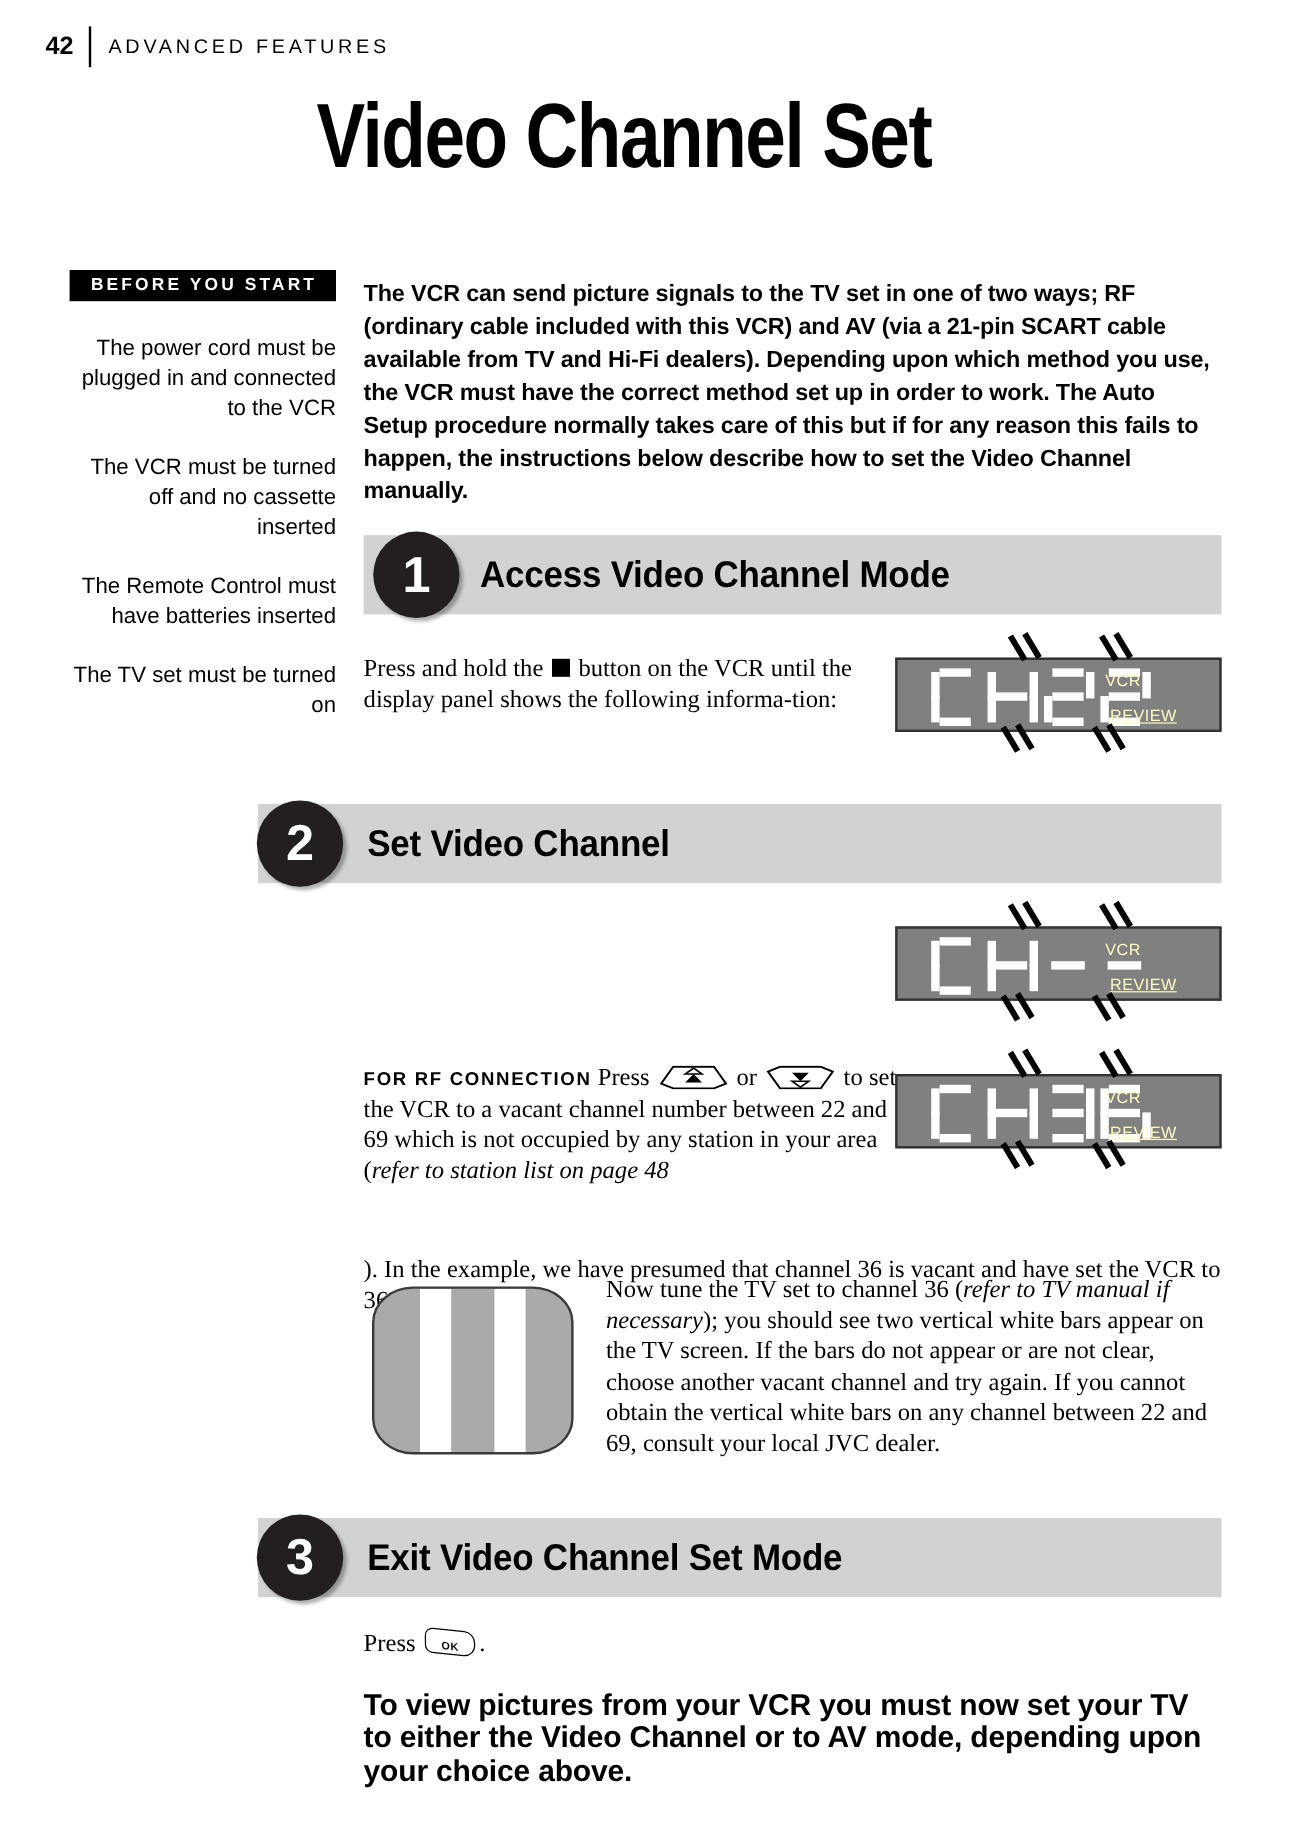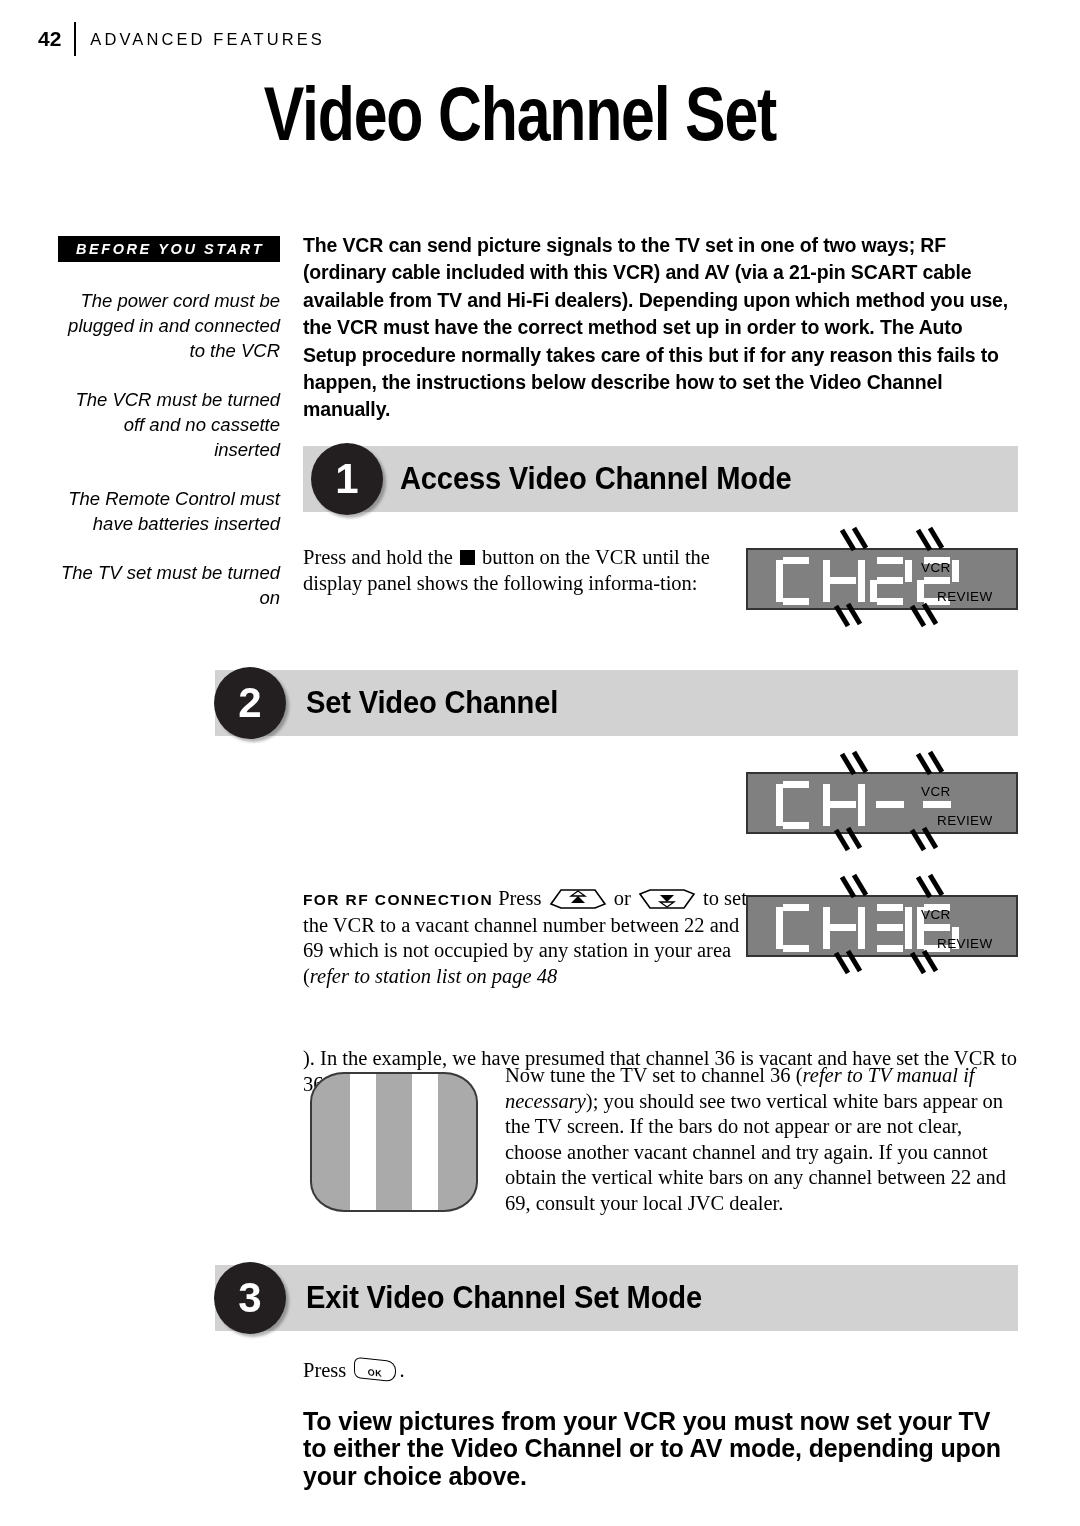--- a/index.html
+++ b/index.html
@@ -26,21 +26,21 @@
     font-family:"Liberation Sans", sans-serif;
     font-weight:bold;
     font-size:76px;
     letter-spacing:-1.5px;
     transform:scaleX(0.80);
     transform-origin:50% 50%;
     white-space:nowrap;
   }
 
   
-  .sidebar { position:absolute; left:58px; top:236px; width:222px; text-align:right;font-style:italic; }
+  .sidebar { position:absolute; left:58px; top:225px; width:222px; text-align:right; }
   .byslabel {
     background:#000; color:#fff;
     font-size:14.5px; font-weight:bold; letter-spacing:2.6px;
     padding:5px 6px 5px 8px; display:block; text-align:center;
     margin-bottom:26px;
   }
   .sidebar p { margin:0 0 24px 0; font-size:18.5px; line-height:25px; }
   .sidebar p:last-child { margin-bottom:0; }
 
   
@@ -74,23 +74,23 @@
   .serif { font-family:"Liberation Serif", serif; font-size:20.5px; line-height:25.5px; }
   .serif b, .serif strong { font-family:"Liberation Sans", sans-serif; font-weight:bold; font-size:17.5px; }
   .lead { font-family:"Liberation Sans", sans-serif; font-weight:bold; font-size:15.5px; letter-spacing:1.4px; }
   .ital { font-style:italic; }
 
   .stopglyph { display:inline-block; width:15px; height:15px; background:#000; vertical-align:-1px; margin:0 2px; }
 
   
   .vfd { position:absolute; width:272px; height:62px; background:#808080; border:2px solid #333; box-sizing:border-box; }
   .vfd .segs { position:absolute; left:28px; top:6px; display:flex; align-items:center; height:50px; }
-  .vfd .labels { position:absolute; right:9px; top:4px; width:86px; height:54px; color:#000000; font-size:13.5px; letter-spacing:0.4px;margin-left:30px; }
+  .vfd .labels { position:absolute; right:9px; top:4px; width:86px; height:54px; color:#fef9c3; font-size:13.5px; letter-spacing:0.4px;margin-left:30px; }
   .vfd .labels .l1 { position:absolute; top:6px; left:0; }
-  .vfd .labels .l2 { position:absolute; bottom:4px; left:16px; }
+  .vfd .labels .l2 { position:absolute; bottom:4px; left:4px;text-decoration:underline; }
 
   
   .sv { position:relative; width:42px; height:48px; margin-right:5px; }
   .sv i { position:absolute; background:#fff; display:block; }
   
   .sv .a { left:7px; top:0; width:26px; height:7px; }
   .sv .g { left:7px; top:20px; width:26px; height:7px; }
   .sv .d { left:7px; top:41px; width:26px; height:7px; }
   
   .sv .f { left:0px; top:3px; width:7px; height:22px; }

